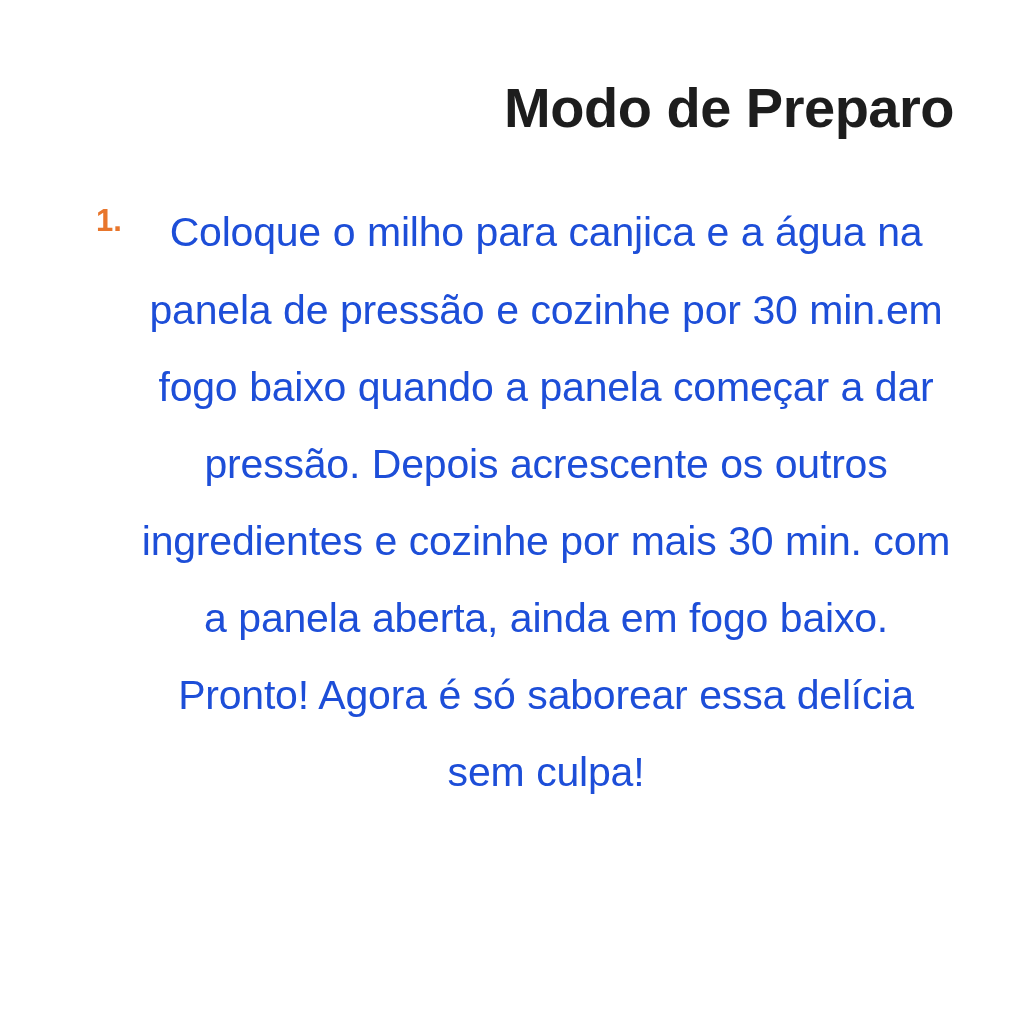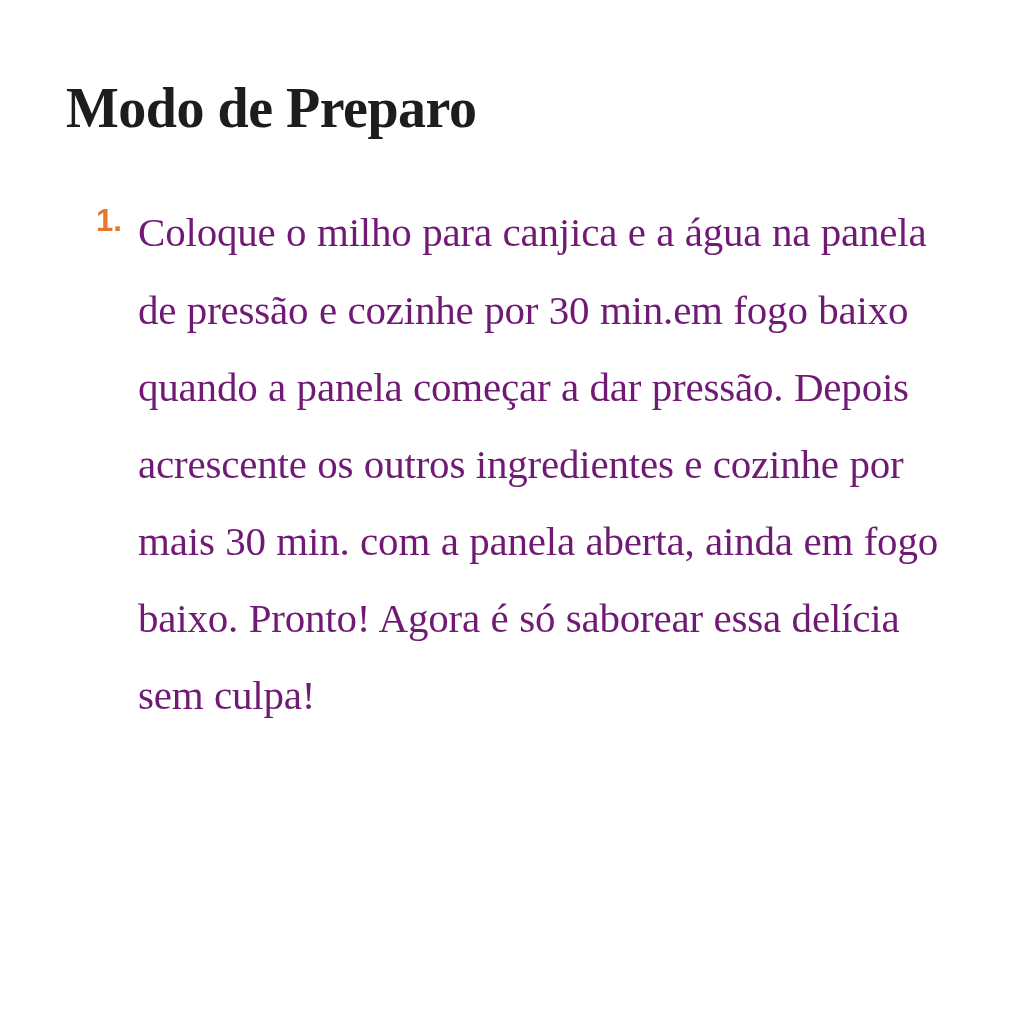--- a/index.html
+++ b/index.html
@@ -16,27 +16,28 @@
     -webkit-font-smoothing: antialiased;
   }
   .page {
     box-sizing: border-box;
     width: 1024px;
     height: 1024px;
     padding: 78px 70px 0 66px;
     background: #ffffff;
   }
   .section-title {
-    font-family: Liberation Serif, serif;
+    font-family: Liberation Sans, sans-serif;
     font-size: 56px;
     line-height: 1.08;
     font-weight: 700;
     letter-spacing: -0.5px;
     color: #1d1d1d;
     margin: 0 0 56px 0;
+    text-align: right;
   }
   .steps-list {
     list-style: none;
     margin: 0;
     padding: 0;
   }
   .step-item {
     display: flex;
     align-items: flex-start;
     gap: 0;
@@ -48,27 +49,28 @@
     padding-left: 30px;
     box-sizing: border-box;
     font-family: "Liberation Sans", sans-serif;
     font-size: 31px;
     font-weight: 700;
     color: #e8762c;
     line-height: 1.72;
   }
   .step-text {
     flex: 1 1 auto;
-    font-family: Liberation Serif, serif;
+    font-family: Liberation Sans, sans-serif;
     font-size: 41px;
     line-height: 1.88;
     font-weight: 400;
-    color: #701a75;
+    color: #1d4ed8;
     letter-spacing: -0.2px;
     word-spacing: 0.5px;
+    text-align: center;
   }
 </style>
 </head>
 <body>
 
 <div class="page">
 
   <h1 class="section-title">Modo de Preparo</h1>
 
   <ol class="steps-list">

